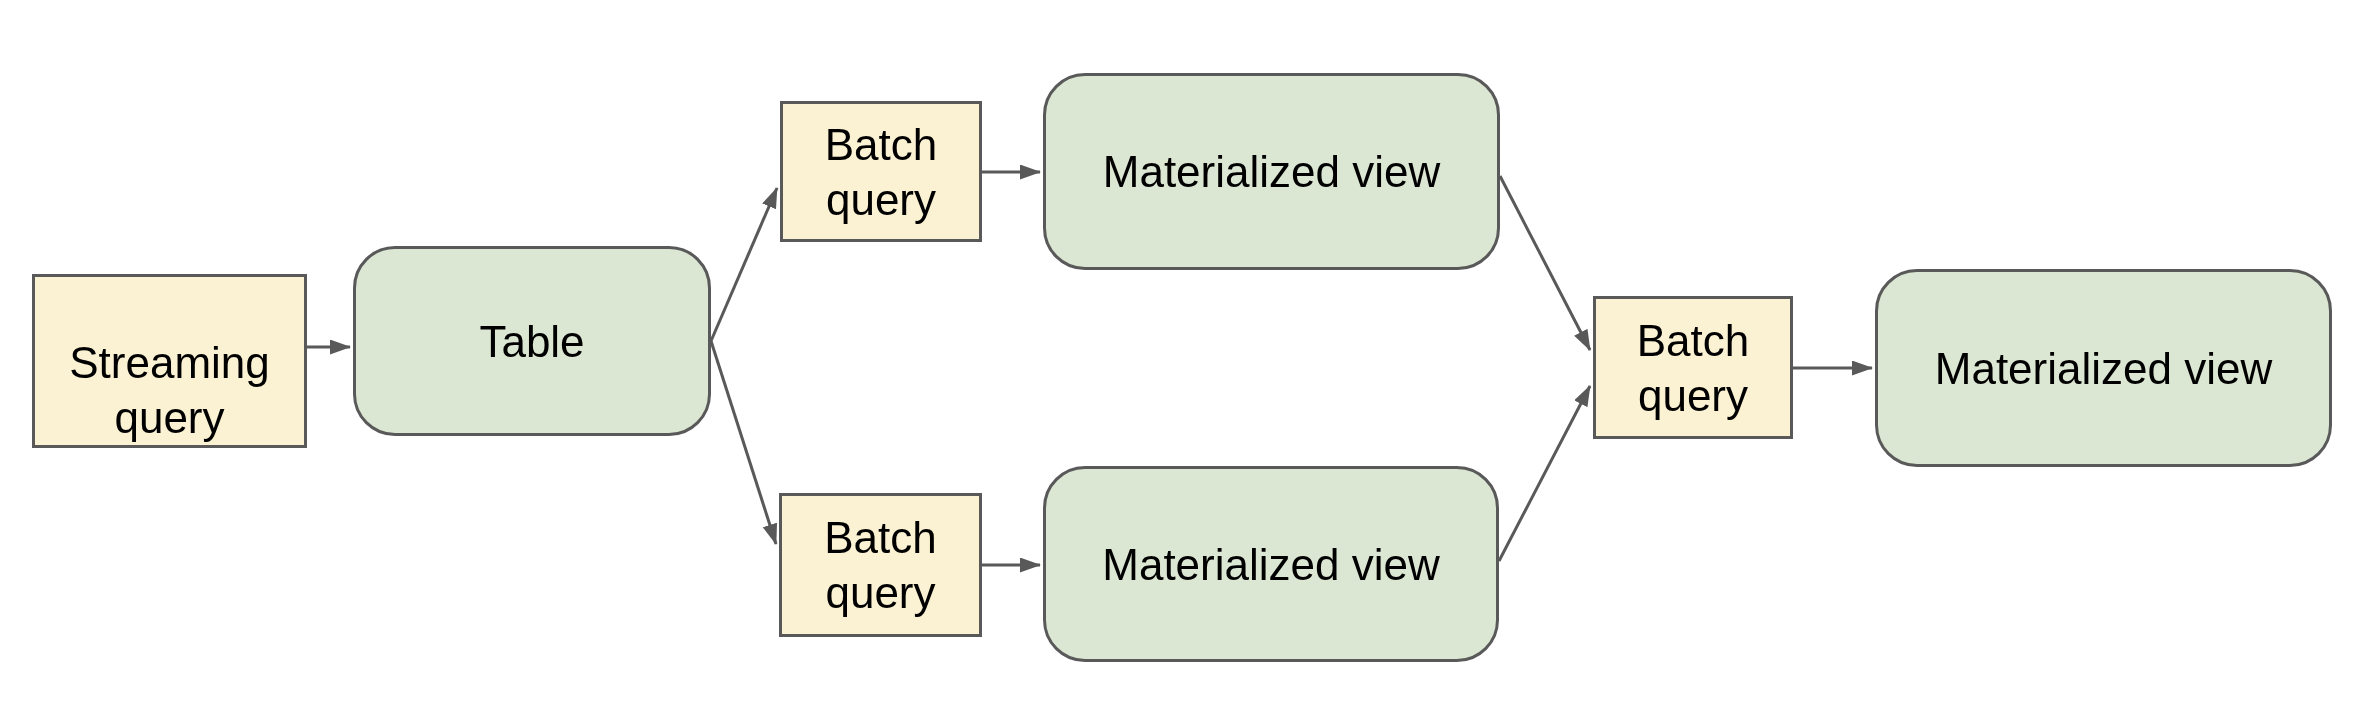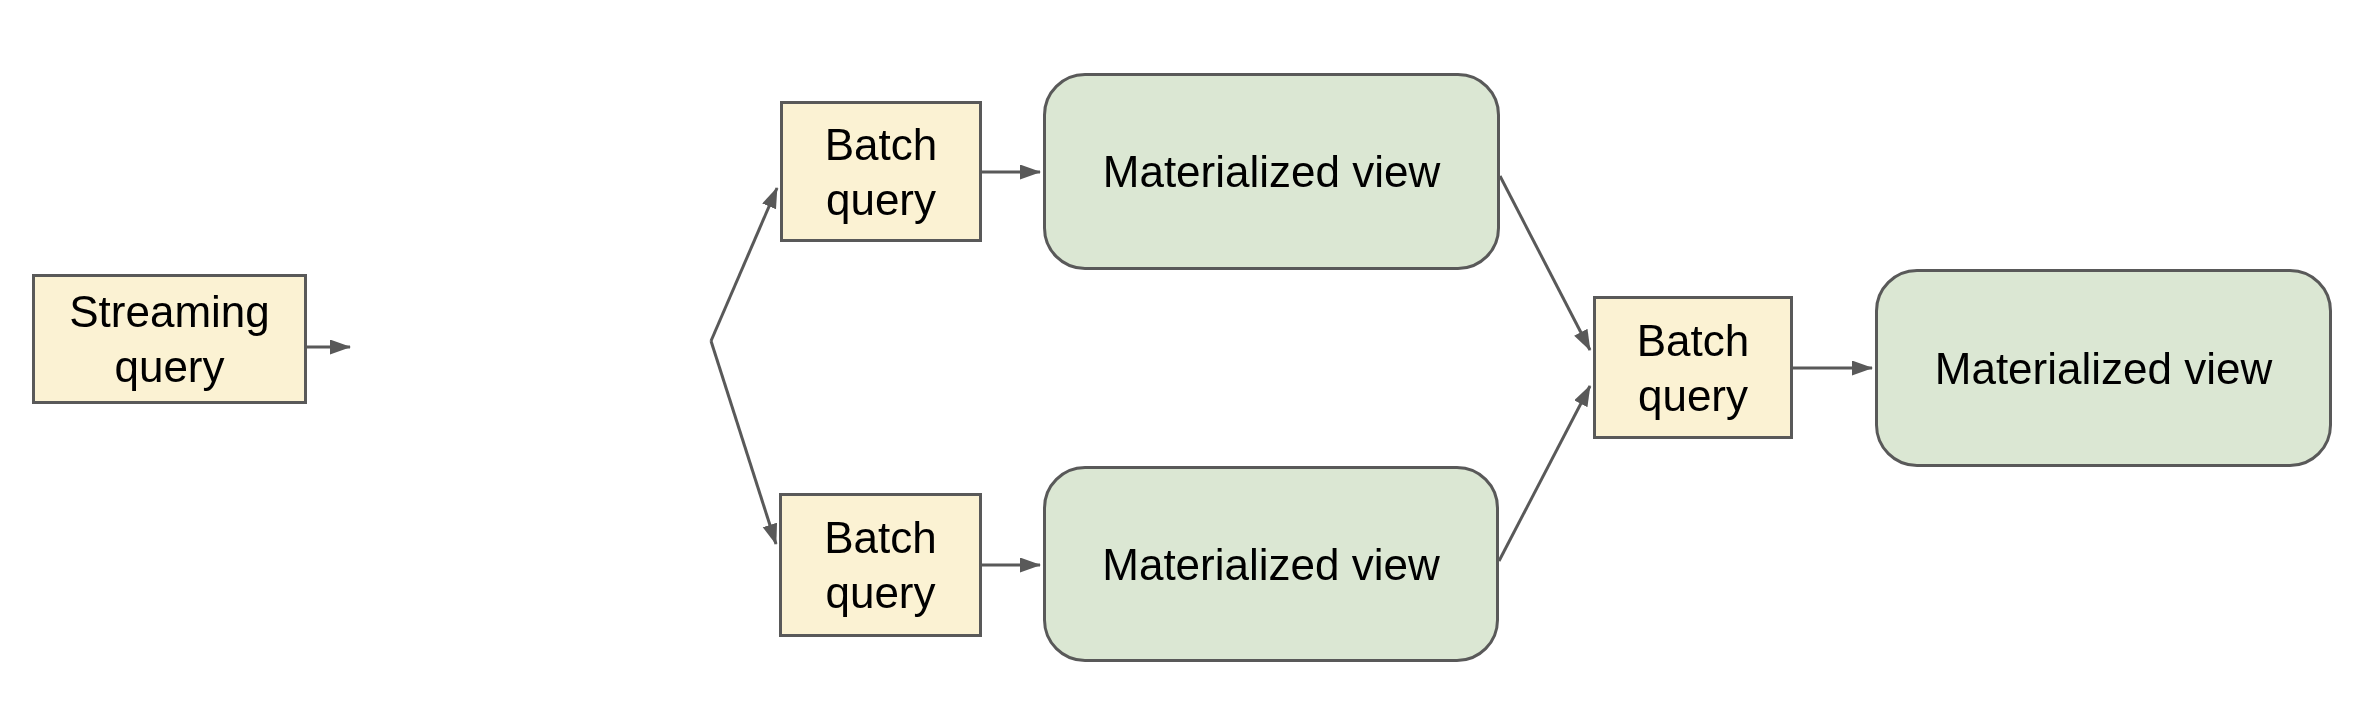--- a/index.html
+++ b/index.html
@@ -46,23 +46,26 @@
       </defs>
       <line x1="307" y1="347" x2="350" y2="347" stroke="#595959" stroke-width="3" marker-end="url(#arrowhead)"></line>
       <line x1="711" y1="341" x2="777" y2="188" stroke="#595959" stroke-width="3" marker-end="url(#arrowhead)"></line>
       <line x1="711" y1="341" x2="776" y2="544" stroke="#595959" stroke-width="3" marker-end="url(#arrowhead)"></line>
       <line x1="982" y1="172" x2="1040" y2="172" stroke="#595959" stroke-width="3" marker-end="url(#arrowhead)"></line>
       <line x1="982" y1="565" x2="1040" y2="565" stroke="#595959" stroke-width="3" marker-end="url(#arrowhead)"></line>
       <line x1="1500" y1="176" x2="1590" y2="350" stroke="#595959" stroke-width="3" marker-end="url(#arrowhead)"></line>
       <line x1="1499" y1="561" x2="1590" y2="386" stroke="#595959" stroke-width="3" marker-end="url(#arrowhead)"></line>
       <line x1="1793" y1="368" x2="1872" y2="368" stroke="#595959" stroke-width="3" marker-end="url(#arrowhead)"></line>
     </svg>
-    <div class="node query" style="left: 32px; top: 274px; width: 275px; height: 130px; border: 3px solid rgb(89, 89, 89); background: rgb(251, 242, 211); border-radius: 0px; color: rgb(0, 0, 0); font-size: 44px;">
+    <div class="node query" style="left: 32px; top: 274px; width: 275px; height: 174px; border: 3px solid rgb(89, 89, 89); background: rgb(251, 242, 211); border-radius: 0px; color: rgb(0, 0, 0); font-size: 44px; justify-content: flex-end;">
       <span class="line">Streaming</span>
       <span class="line">query</span>
+    </div>
+    <div class="node view" style="left: 353px; top: 246px; width: 358px; height: 190px; border: 3px solid rgb(89, 89, 89); background: rgb(219, 231, 211); border-radius: 42px; color: rgb(0, 0, 0); font-size: 44px;">
+      <span class="line">Table</span>
     </div>
     <div class="node query" style="left: 780px; top: 101px; width: 202px; height: 141px; border: 3px solid rgb(89, 89, 89); background: rgb(251, 242, 211); border-radius: 0px; color: rgb(0, 0, 0); font-size: 44px;">
       <span class="line">Batch</span>
       <span class="line">query</span>
     </div>
     <div class="node view" style="left: 1043px; top: 73px; width: 457px; height: 197px; border: 3px solid rgb(89, 89, 89); background: rgb(219, 231, 211); border-radius: 42px; color: rgb(0, 0, 0); font-size: 44px;">
       <span class="line">Materialized view</span>
     </div>
     <div class="node query" style="left: 779px; top: 493px; width: 203px; height: 144px; border: 3px solid rgb(89, 89, 89); background: rgb(251, 242, 211); border-radius: 0px; color: rgb(0, 0, 0); font-size: 44px;">
       <span class="line">Batch</span>

